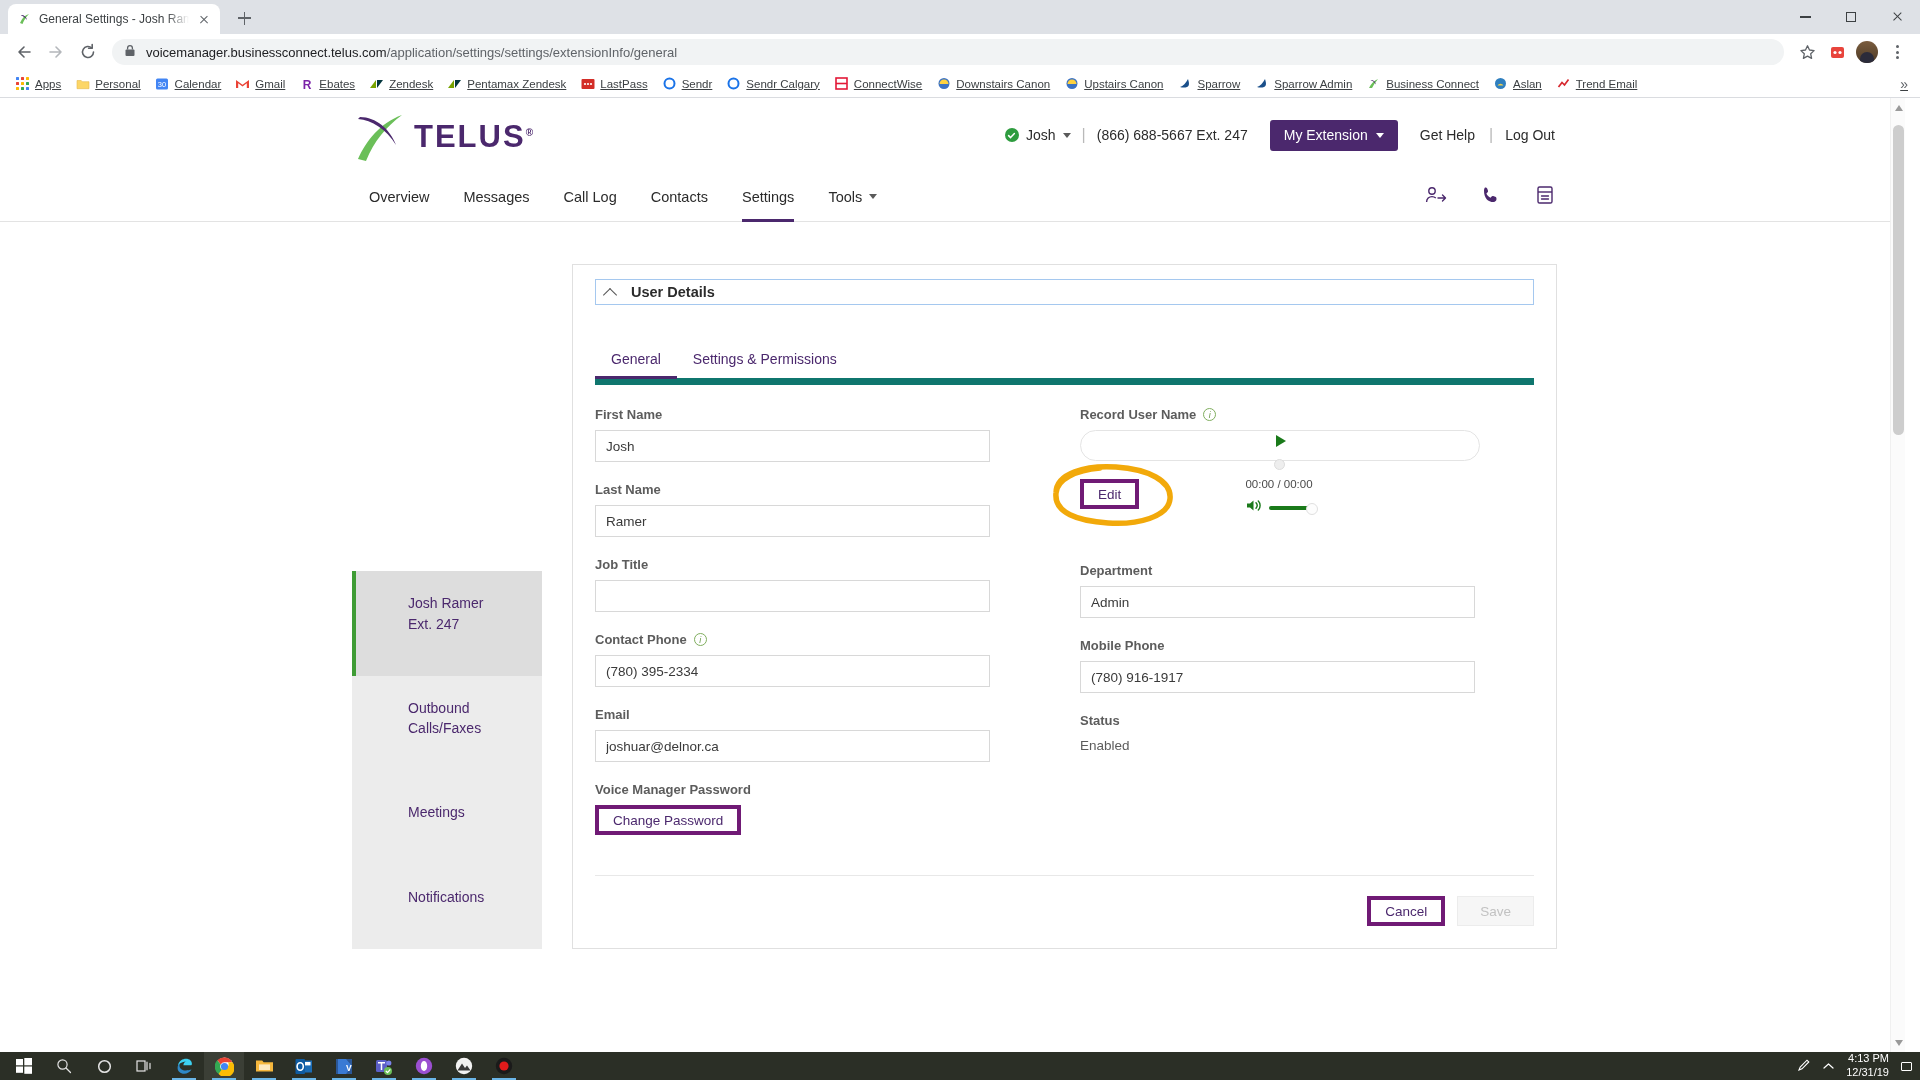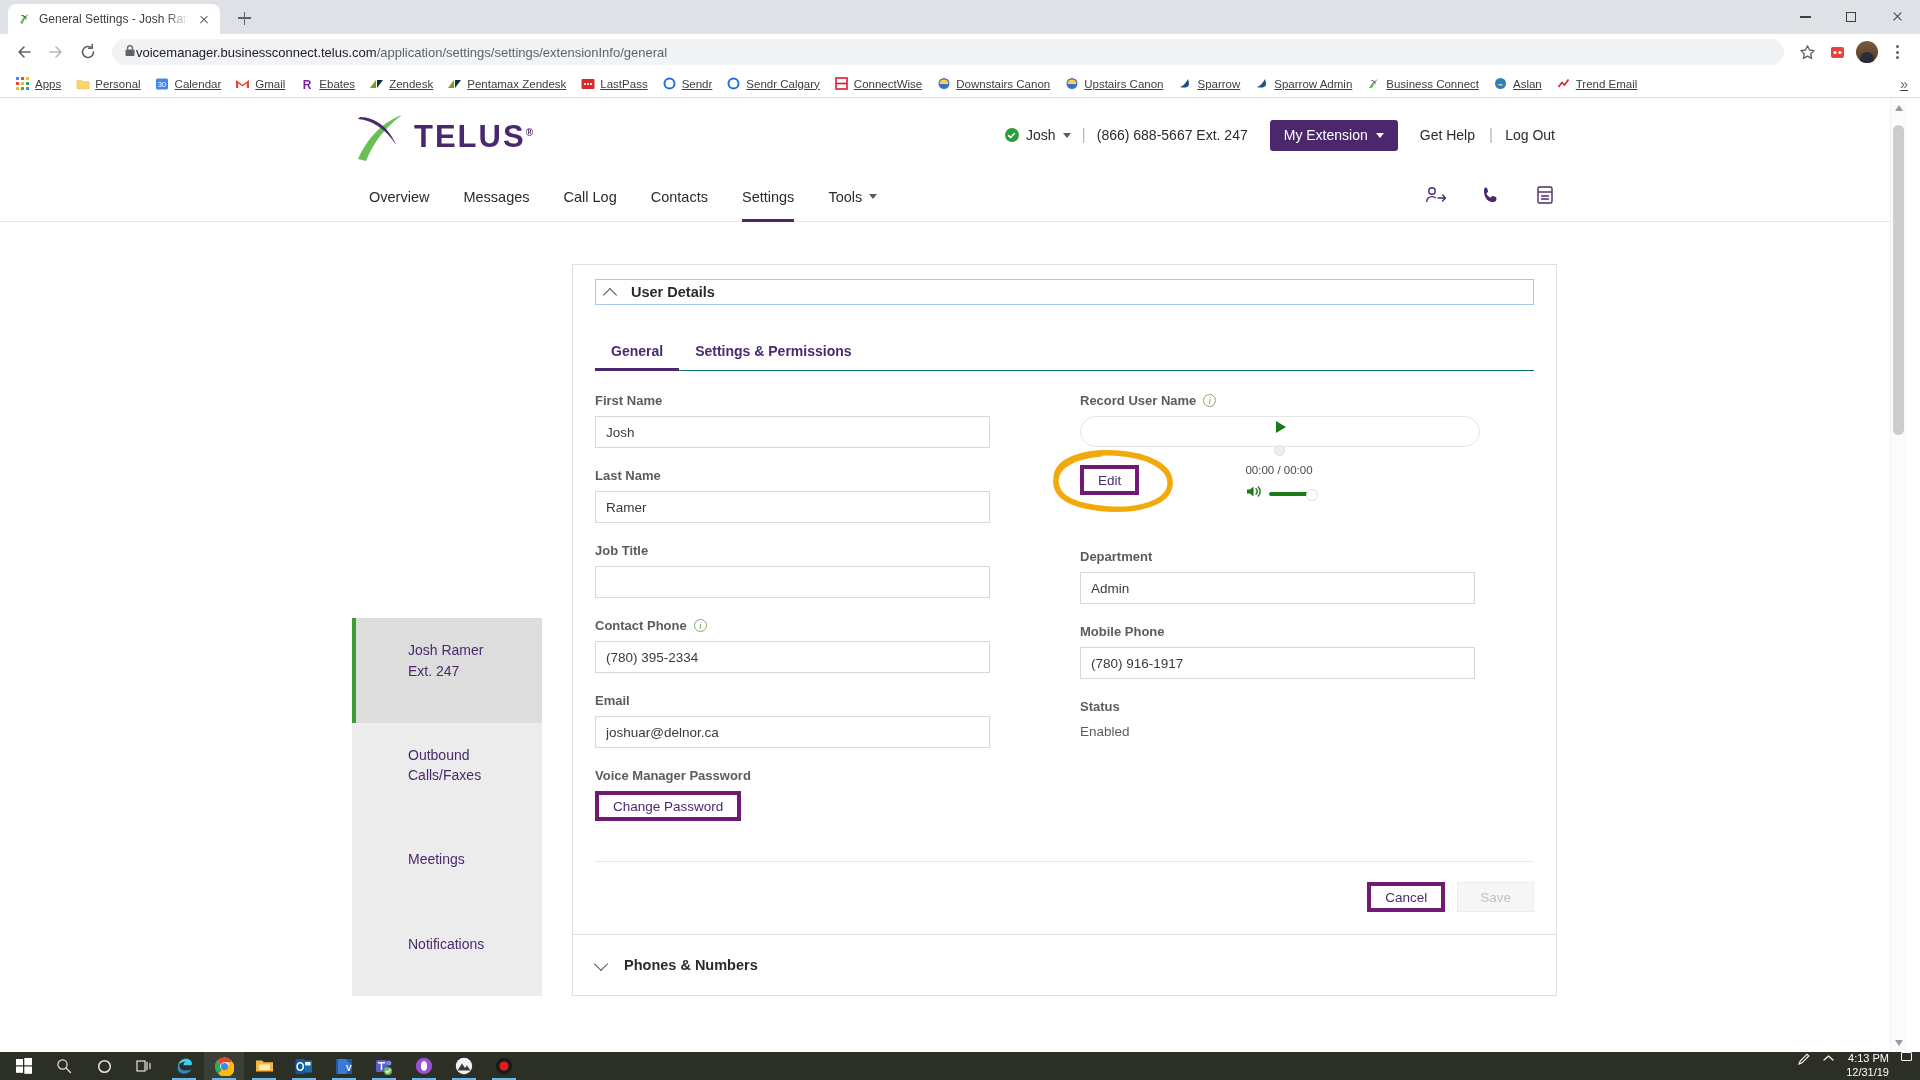--- a/index.html
+++ b/index.html
@@ -63,21 +63,21 @@
   .wc-close::before { transform: rotate(45deg); }
   .wc-close::after { transform: rotate(-45deg); }
 
   .toolbar {
     height: 36px; background: #fff; display:flex; align-items:center;
     padding: 0 10px; gap: 4px;
   }
   .navbtn { width: 28px; height: 28px; display:flex; align-items:center; justify-content:center; color:#5f6368; }
   .omnibox {
     flex: 1; height: 26px; background: #f1f3f4; border-radius: 13px;
-    display: flex; align-items: center; padding: 0 12px; gap: 0;
+    display: flex; align-items: center; padding: 0 12px; gap: 10px;
     margin: 0 6px;
     text-align: center;
   }
   .omnibox .url { font-size: 13px; color: #202124; white-space: nowrap; }
   .omnibox .url .dim { color: #5f6368; }
   .tbicon { width: 26px; height: 26px; display:flex; align-items:center; justify-content:center; }
   .avatar-pic {
     width: 22px; height: 22px; border-radius: 50%;
     background: linear-gradient(#7a5c3e,#4d3a26);
     position: relative; overflow: hidden;
@@ -179,21 +179,21 @@
   .chev { width: 13px; height: 13px; position: relative; flex:none; }
   .chev::before {
     content:""; position:absolute; left:1px; top:4px; width:9px; height:9px;
     border-left: 1.6px solid #555; border-top: 1.6px solid #555;
     transform: rotate(45deg);
   }
   .chev.down::before { top: 0px; transform: rotate(225deg); }
   .panel-title { font-size: 14.5px; font-weight: bold; color:#2b2b2b; }
 
   .panel-body { padding: 0 22px; }
-  .tabs { display:flex; border-bottom: 1px solid #0f766e; margin-top: 30px; font-weight: bold; }
+  .tabs { display:flex; border-bottom: 7px solid #0f766e; margin-top: 38px; }
   .ftab {
     font-size: 14px; color:#4b286d; padding: 8px 16px 11px 16px; position:relative; white-space:nowrap;
   }
   .ftab.active::after {
     content:""; position:absolute; left:0; right:0; bottom:-1px; height:3px; background:#4b286d;
   }
 
   .grid2 { display:grid; grid-template-columns: 395px 395px; column-gap: 90px; padding-top: 22px; }
   .fgroup { margin-bottom: 20px; }
   .flabel {
@@ -280,21 +280,21 @@
   }
   .tb-item {
     width: 40px; height: 28px; display:flex; align-items:center; justify-content:center;
     position:relative;
   }
   .tb-item.active { background:#3b3f36; }
   .tb-item.running::after {
     content:""; position:absolute; bottom:0; left:8px; right:8px; height:2px; background:#6bb6e8;
   }
   .tb-right {
-    margin-left:auto; display:flex; align-items:flex-start; gap:12px; padding-right: 8px;
+    margin-left:auto; display:flex; align-items:center; gap:12px; padding-right: 8px;
     color:#fff; font-size:11px;
   }
   .clock { text-align:right; line-height:1.25; font-size:11px; color:#fff; }
   .notif-box { width:11px; height:9px; border:1.3px solid #fff; border-radius:1px; }
 </style>
 </head>
 <body>
 
 <div class="browser">
 
@@ -752,24 +752,20 @@
                 </div>
               </div>
             </div>
           </div>
 
           <div class="panel-foot">
             <button class="btn-outline">Cancel</button>
             <button class="btn-save">Save</button>
           </div>
 
-          <div class="collapsed-sec">
-            <span class="chev down"></span>
-            <span class="panel-title">Phones &amp; Numbers</span>
-          </div>
         </div>
       </div>
 
       <div class="scrollbar">
         <div class="sb-arrow up">
           <svg width="8" height="6" viewBox="0 0 8 6">
               <path d="M4 0l4 6H0z" fill="#9a9a9a"></path>
             </svg>
         </div>
         <div class="sb-thumb"></div>

